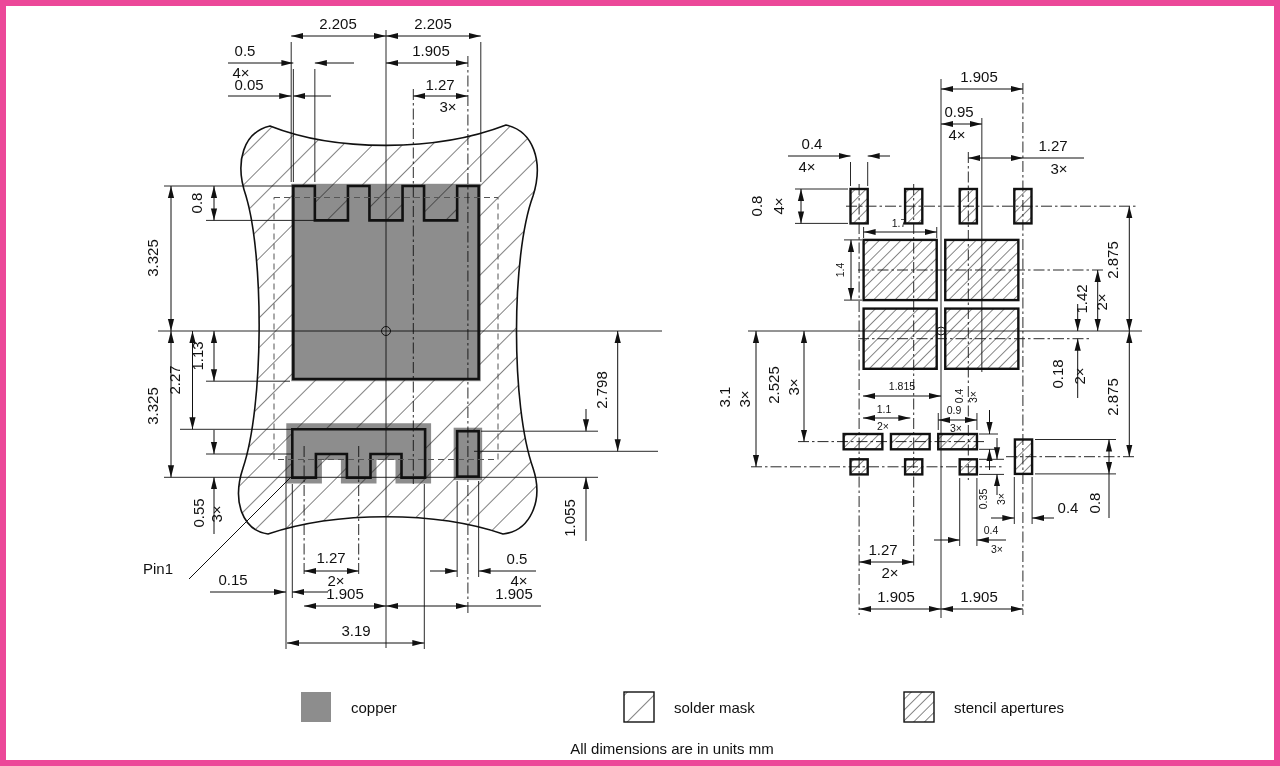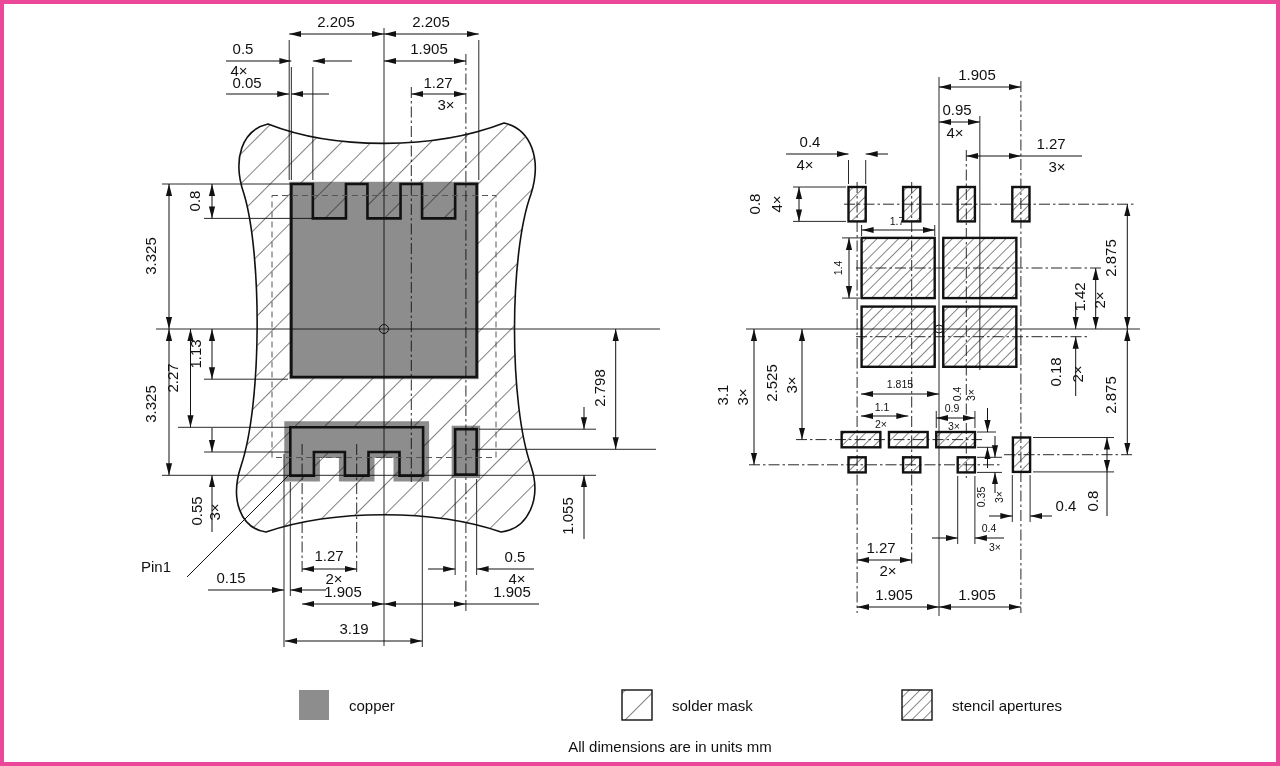--- a/index.html
+++ b/index.html
@@ -1,16 +1,16 @@
 <!DOCTYPE html>
 <html><head>
 <meta charset="utf-8">
 <style>
   html,body{margin:0;padding:0;background:#fff;}
-  .page{position:relative;width:1280px;height:766px;background:#ffffff;border:4px solid #ec4899;box-sizing:border-box;overflow:hidden;
+  .page{position:relative;width:1280px;height:766px;background:#ffffff;border:6px solid #ec4899;box-sizing:border-box;overflow:hidden;
         font-family:"Liberation Sans", sans-serif;}
   svg{position:absolute;left:0;top:0;}
   text{fill:#111;font-family:"Liberation Sans", sans-serif;}
   .t  {font-size:15px;}
   .ts {font-size:10.5px;}
   .dim {stroke:#111;stroke-width:1;fill:none;}
   .ext {stroke:#111;stroke-width:0.9;fill:none;}
   .cl  {stroke:#111;stroke-width:0.9;fill:none;stroke-dasharray:11 3 2.5 3;}
   .dsh {stroke:#555;stroke-width:1;fill:none;stroke-dasharray:6 4;}
   .open{fill:#8d8d8d;stroke:#111;stroke-width:2.6;stroke-linejoin:miter;}

